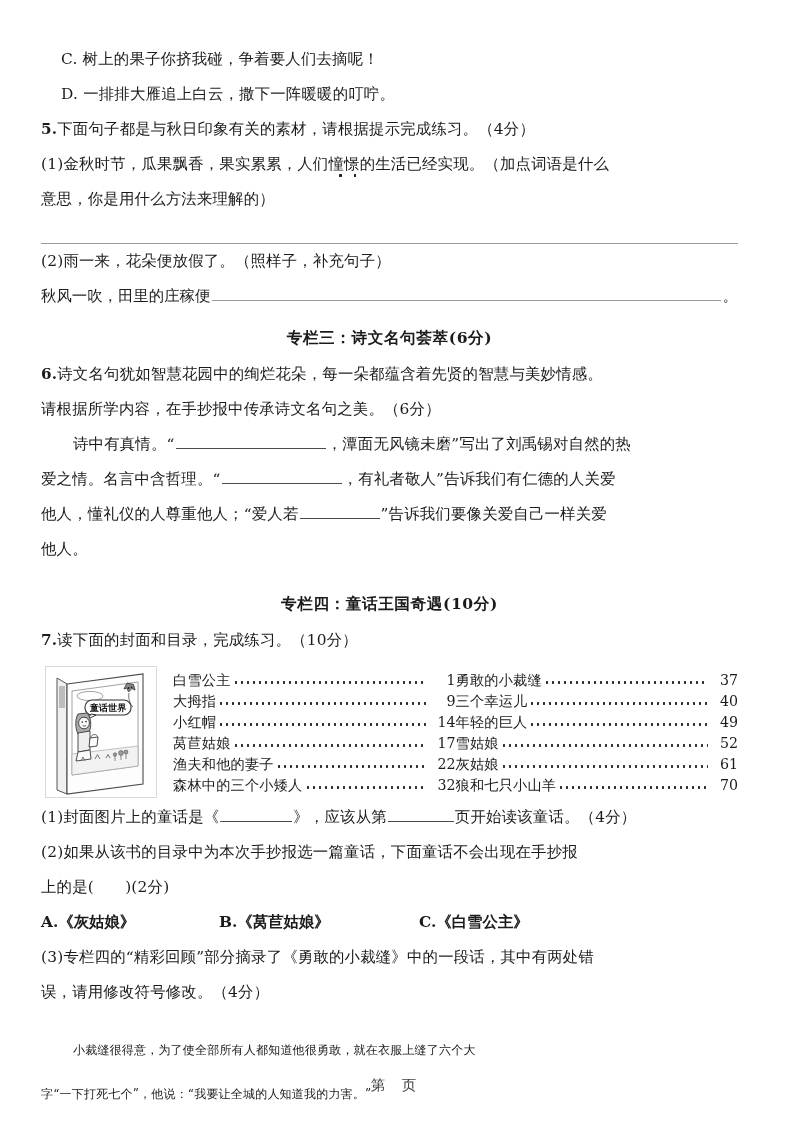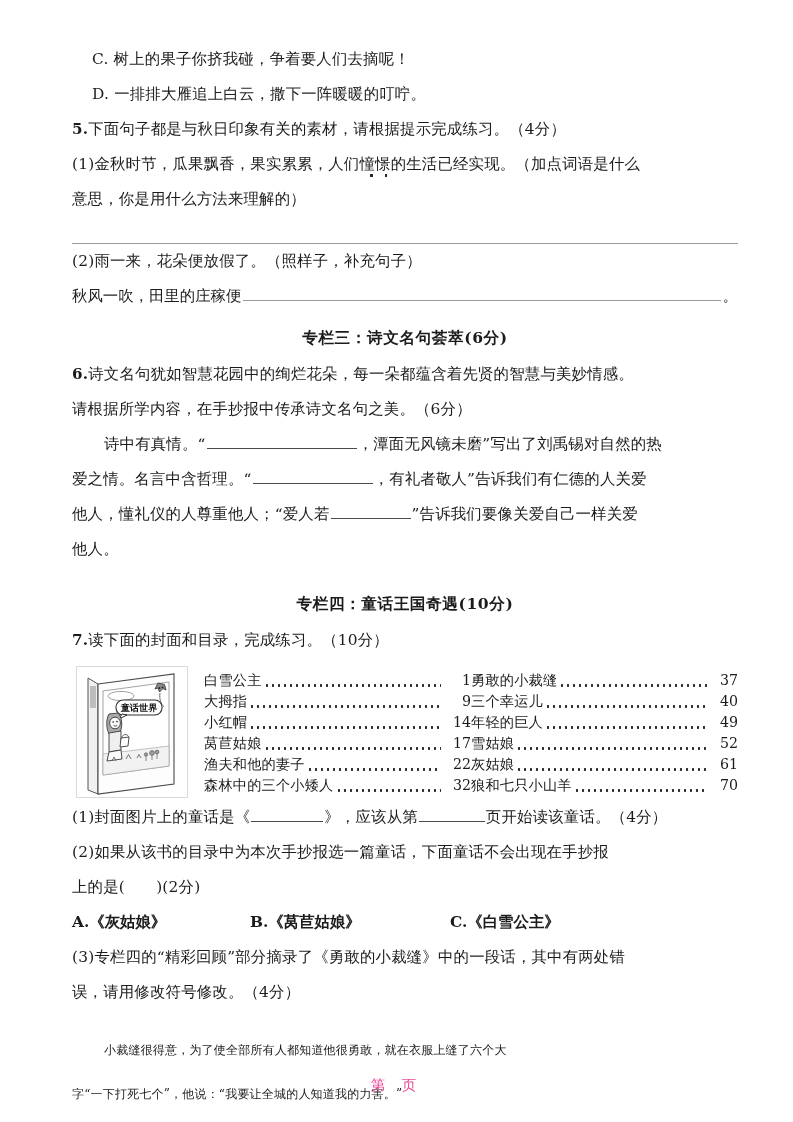--- a/index.html
+++ b/index.html
@@ -14,21 +14,21 @@
     font-family: "DejaVu Serif", "Liberation Serif", serif;
     color: #1b1b1b;
     overflow: hidden;
   }
   .page {
     position: absolute;
     left: 0; top: 0;
     width: 793px;
     height: 803px;
     box-sizing: border-box;
-    padding: 42px 55px 0 72px;
+    padding: 42px 55px 0 41px;
     border-radius: 12px;
   }
 
   
   .line {
     font-size: 15.4px;
     line-height: 35px;
     letter-spacing: 0.2px;
     white-space: nowrap;
   }
@@ -115,21 +115,21 @@
     padding-left: 4px;
   }
   .toc-cols {
     flex: 1 1 auto;
     display: flex;
     padding-top: 6px;
   }
   .toc-col { width: 50%; }
   .toc-row {
     display: flex;
-    align-items: flex-end;
+    align-items: center;
     font-size: 14.2px;
     line-height: 21px;
     white-space: nowrap;
   }
   .toc-title { flex: 0 0 auto; letter-spacing: 0.2px; }
   .toc-dots {
     flex: 1 1 auto;
     overflow: hidden;
     margin: 0 4px 0 2px;
     position: relative;
@@ -180,21 +180,21 @@
 
   
   .footer {
     position: absolute;
     left: 0;
     top: 1076px;
     width: 793px;
     text-align: center;
     font-size: 14.5px;
     letter-spacing: 6px;
-    color: #ec4899;
+    color: #404040;
     font-weight: 500;
   }
 </style>
 </head>
 <body>
 
 <div class="page">
 
   <div class="line opt">C. 树上的果子你挤我碰，争着要人们去摘呢！</div>
   <div class="line opt">D. 一排排大雁追上白云，撒下一阵暖暖的叮咛。</div>

